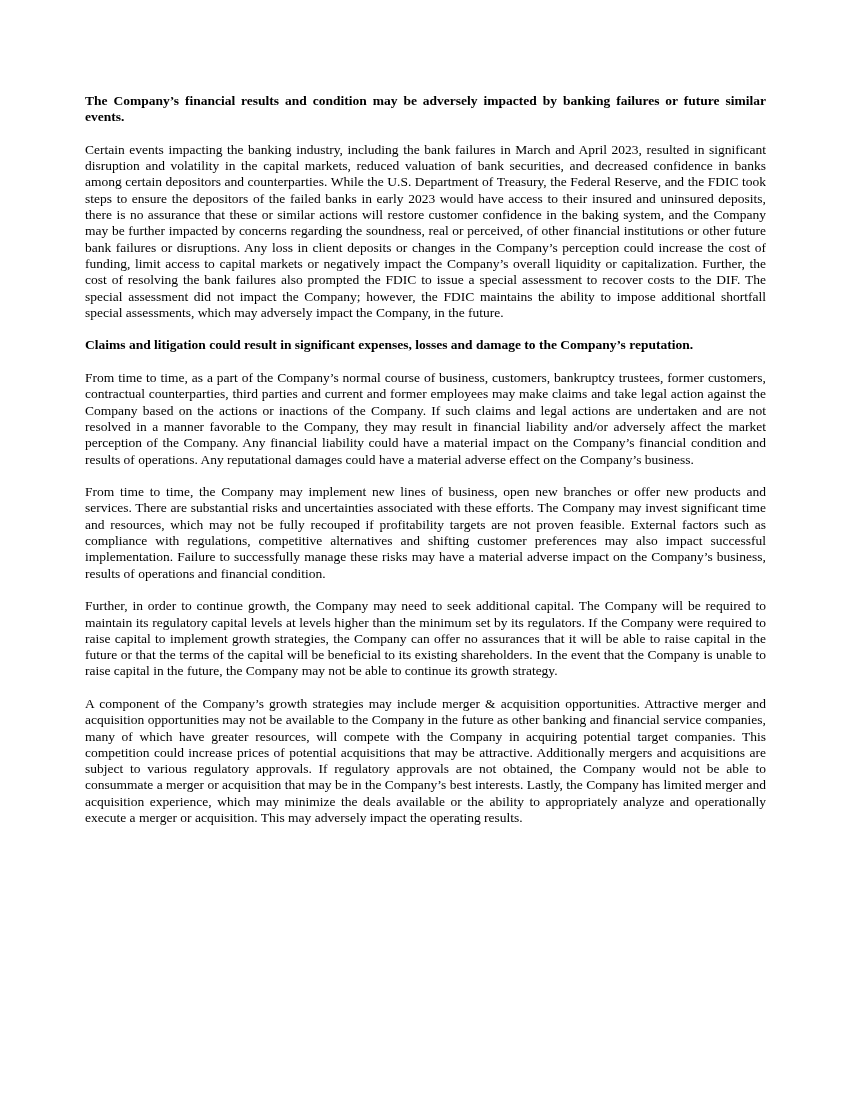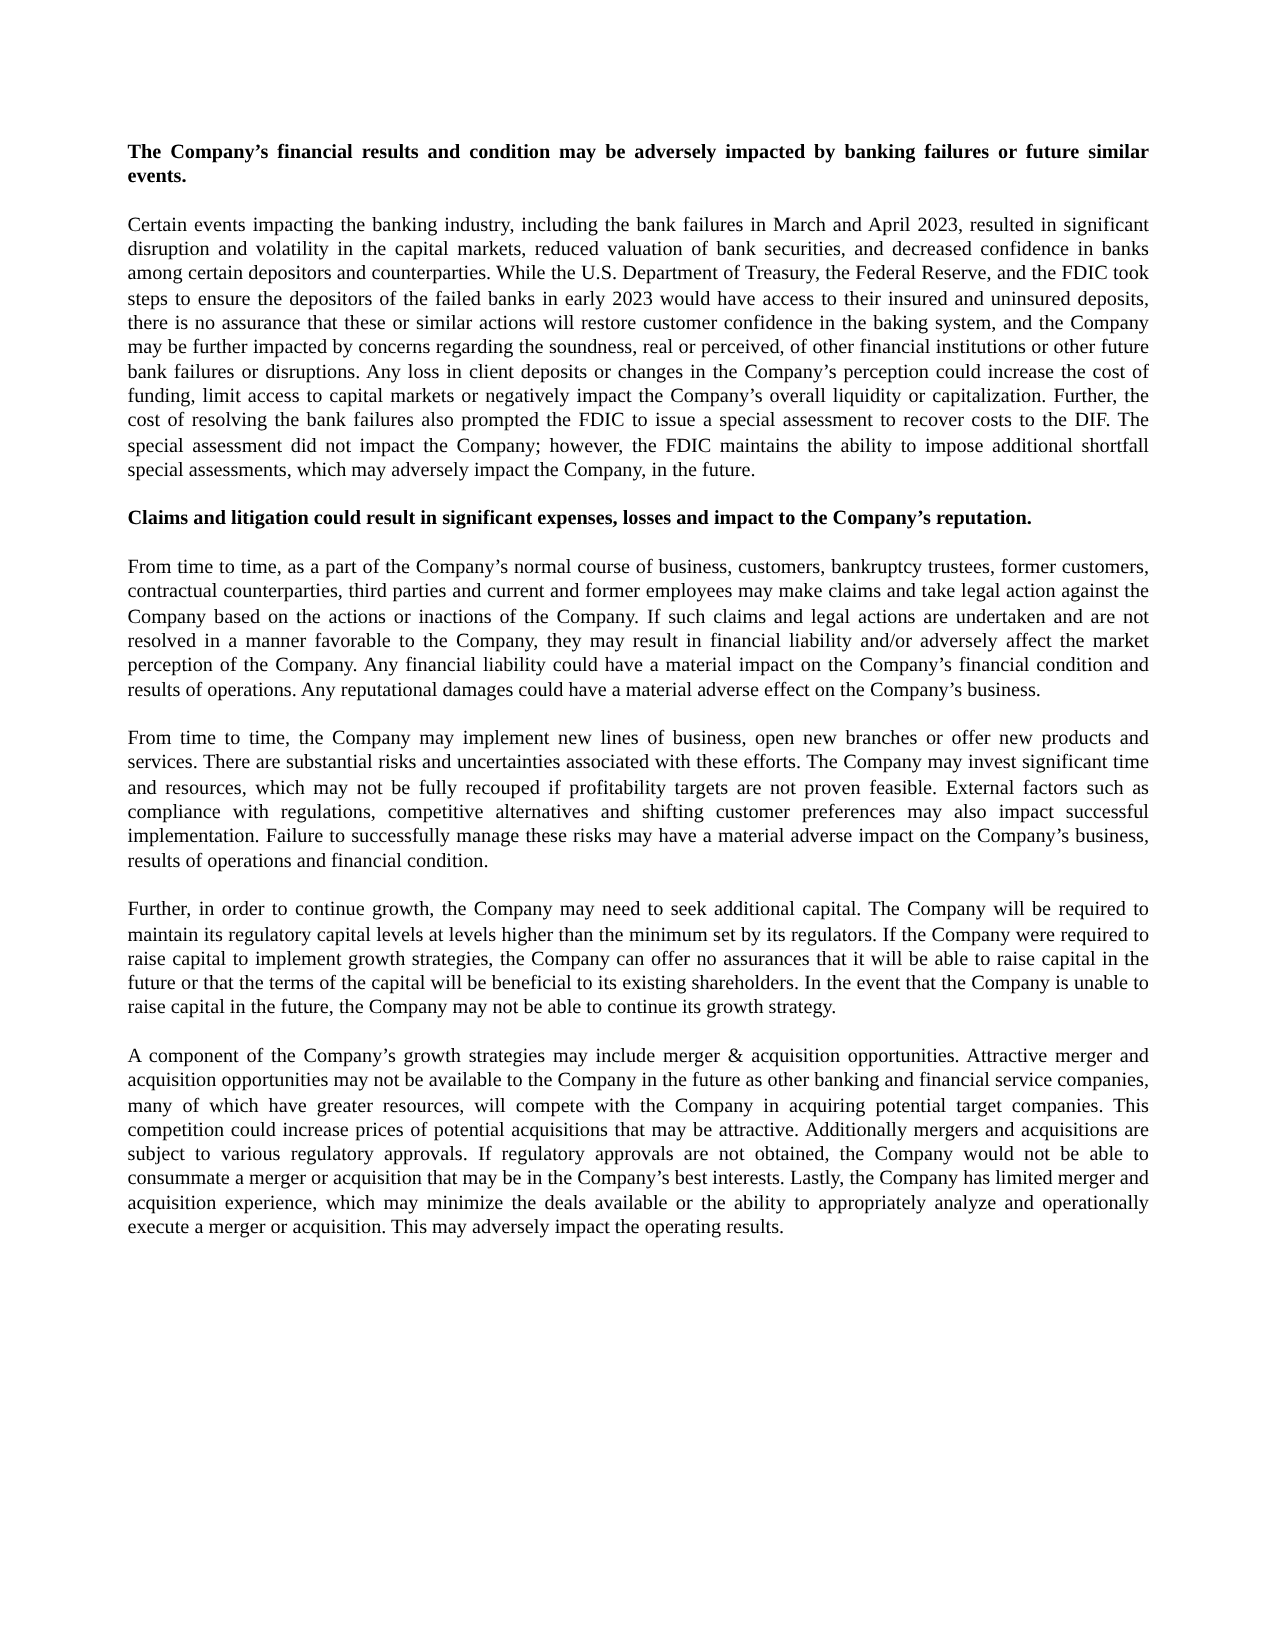--- a/index.html
+++ b/index.html
@@ -42,20 +42,20 @@
     line-height: 16.3px;
   }
 </style>
 </head>
 <body>
 
 <div class="page">
   <div class="content">
     <div class="block heading">The Company’s financial results and condition may be adversely impacted by banking failures or future similar events.</div>
     <div class="block paragraph">Certain events impacting the banking industry, including the bank failures in March and April 2023, resulted in significant disruption and volatility in the capital markets, reduced valuation of bank securities, and decreased confidence in banks among certain depositors and counterparties. While the U.S. Department of Treasury, the Federal Reserve, and the FDIC took steps to ensure the depositors of the failed banks in early 2023 would have access to their insured and uninsured deposits, there is no assurance that these or similar actions will restore customer confidence in the baking system, and the Company may be further impacted by concerns regarding the soundness, real or perceived, of other financial institutions or other future bank failures or disruptions. Any loss in client deposits or changes in the Company’s perception could increase the cost of funding, limit access to capital markets or negatively impact the Company’s overall liquidity or capitalization. Further, the cost of resolving the bank failures also prompted the FDIC to issue a special assessment to recover costs to the DIF. The special assessment did not impact the Company; however, the FDIC maintains the ability to impose additional shortfall special assessments, which may adversely impact the Company, in the future.</div>
-    <div class="block heading">Claims and litigation could result in significant expenses, losses and impact to the Company’s reputation.</div>
+    <div class="block heading">Claims and litigation could result in significant expenses, losses and damage to the Company’s reputation.</div>
     <div class="block paragraph">From time to time, as a part of the Company’s normal course of business, customers, bankruptcy trustees, former customers, contractual counterparties, third parties and current and former employees may make claims and take legal action against the Company based on the actions or inactions of the Company. If such claims and legal actions are undertaken and are not resolved in a manner favorable to the Company, they may result in financial liability and/or adversely affect the market perception of the Company. Any financial liability could have a material impact on the Company’s financial condition and results of operations. Any reputational damages could have a material adverse effect on the Company’s business.</div>
     <div class="block paragraph">From time to time, the Company may implement new lines of business, open new branches or offer new products and services. There are substantial risks and uncertainties associated with these efforts. The Company may invest significant time and resources, which may not be fully recouped if profitability targets are not proven feasible. External factors such as compliance with regulations, competitive alternatives and shifting customer preferences may also impact successful implementation. Failure to successfully manage these risks may have a material adverse impact on the Company’s business, results of operations and financial condition.</div>
     <div class="block paragraph">Further, in order to continue growth, the Company may need to seek additional capital. The Company will be required to maintain its regulatory capital levels at levels higher than the minimum set by its regulators. If the Company were required to raise capital to implement growth strategies, the Company can offer no assurances that it will be able to raise capital in the future or that the terms of the capital will be beneficial to its existing shareholders. In the event that the Company is unable to raise capital in the future, the Company may not be able to continue its growth strategy.</div>
     <div class="block paragraph">A component of the Company’s growth strategies may include merger &amp; acquisition opportunities. Attractive merger and acquisition opportunities may not be available to the Company in the future as other banking and financial service companies, many of which have greater resources, will compete with the Company in acquiring potential target companies. This competition could increase prices of potential acquisitions that may be attractive. Additionally mergers and acquisitions are subject to various regulatory approvals. If regulatory approvals are not obtained, the Company would not be able to consummate a merger or acquisition that may be in the Company’s best interests. Lastly, the Company has limited merger and acquisition experience, which may minimize the deals available or the ability to appropriately analyze and operationally execute a merger or acquisition. This may adversely impact the operating results.</div>
   </div>
   <div class="page-number">22</div>
 </div>
 
 </body></html>

